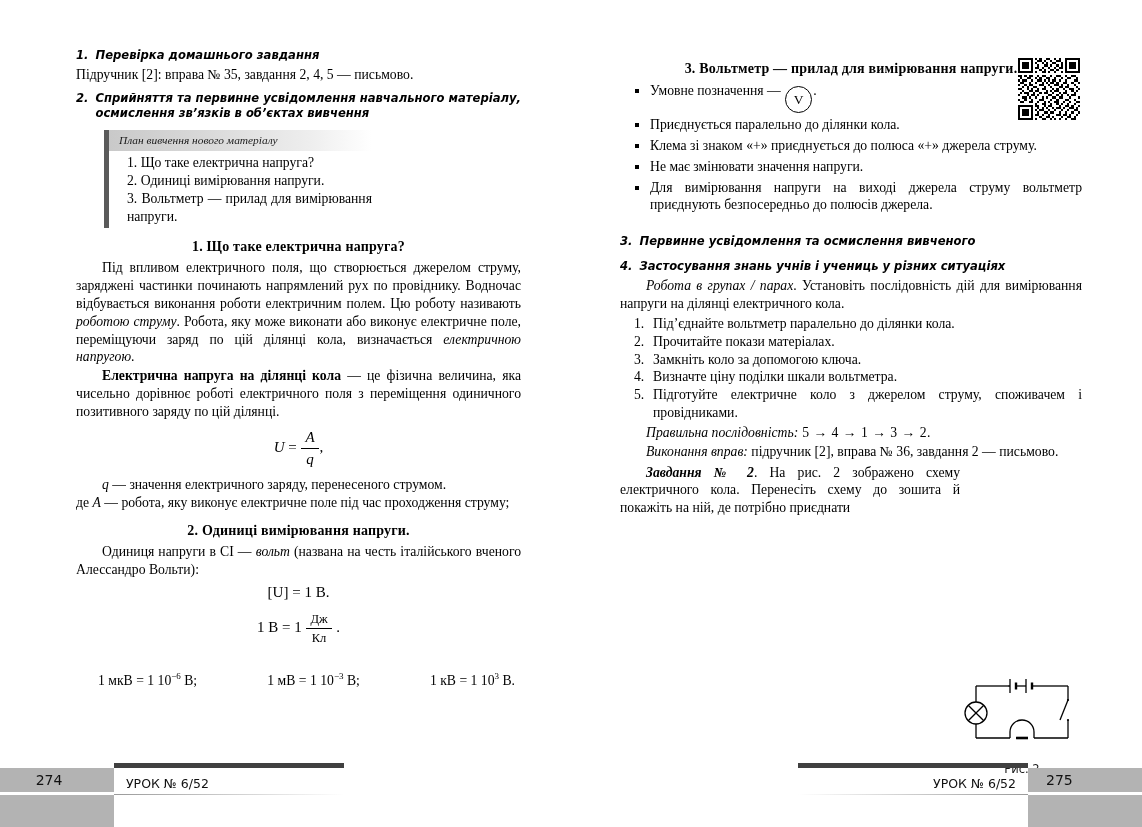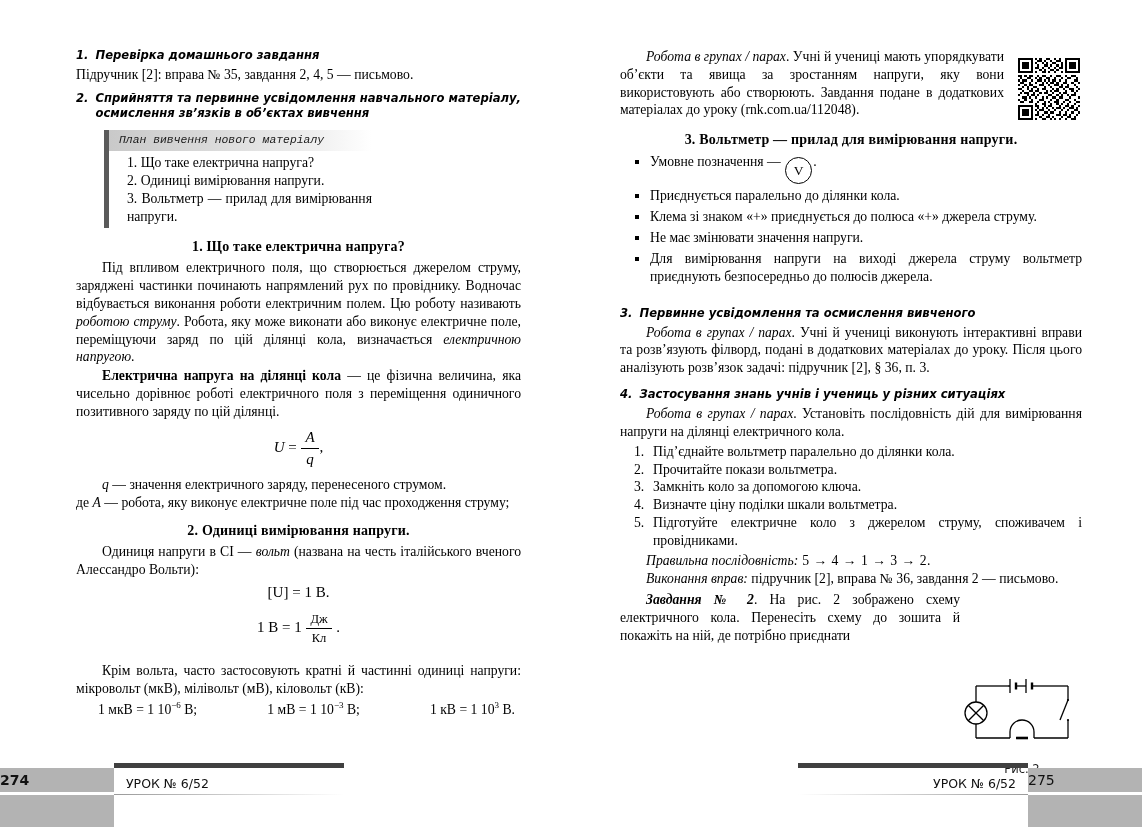--- a/index.html
+++ b/index.html
@@ -58,21 +58,21 @@
   
   .planbox {
     margin: 9px 0 9px 28px;
     width: 268px;
     position: relative;
   }
   .planbox .bar {
     background: linear-gradient(to right, #c9c9c9 0%, #d8d8d8 35%, #efefef 78%, #ffffff 100%);
     border-left: 5px solid #5a5a5a;
     padding: 3px 6px 3px 10px;
-    font-family: Liberation Mono, monospace;
+    font-family: Liberation Serif, serif;
     font-style: italic;
     font-size: 11.4px;
     color: #1a1a1a;
   }
   .planbox .body {
     border-left: 5px solid #5a5a5a;
     padding: 3px 0 2px 18px;
     font-size: 13.7px;
     line-height: 1.32;
   }
@@ -172,22 +172,22 @@
   .pagenum {
     position: absolute;
     top: 768px;
     height: 24px;
     background: #b3b3b3;
     font-family: "DejaVu Sans", "Liberation Sans", sans-serif;
     font-size: 14px;
     color: #111;
     line-height: 24px;
   }
-  .pagenum.left  { left: 0;    width: 114px; text-align: left; padding-right: 16px; font-weight: bold; }
-  .pagenum.right { right: 0;   width: 114px; text-align: left;  }
+  .pagenum.left  { left: 0;    width: 114px; text-align: center; padding-right: 16px; }
+  .pagenum.right { right: 0;   width: 114px; text-align: left;  padding-left: 18px; }
 
   .footbar {
     position: absolute;
     top: 795px;
     height: 32px;
     background: #b3b3b3;
   }
   .footbar.left  { left: 0;  width: 114px; }
   .footbar.right { right: 0; width: 114px; }
 
@@ -261,70 +261,67 @@
 
     <p class="para noind"><span>де </span><span class="ital">A</span><span> — робота, яку виконує електричне поле під час проходження струму;</span></p>
 
     <div class="sechead">2. Одиниці вимірювання напруги.</div>
 
     <p class="para"><span>Одиниця напруги в СІ — </span><span class="it">вольт</span><span> (названа на честь італійського вченого Алессандро Вольти):</span></p>
 
     <div class="formula" style="margin:4px 0 3px 0;">[U] = 1  В.</div>
 
 
-    <div class="formula" style="margin:8px 0 16px 0;">
+    <div class="formula" style="margin:8px 0 25px 0;">
       <span>1 В = 1</span>
       <span class="frac up">
         <span class="n">Дж</span>
         <span class="d">Кл</span>
       </span>
       <span>.</span>
     </div>
 
-    <p class="para">Крім вольта, часто застосовують кратні й частинні одиниці напруги: мікровольт (мкВ), мілівольт (мВ), кіловольт (кВ):</p>
 
     <div style="display:flex; justify-content:space-between; padding:0 6px 0 22px; margin-top:2px;">
       <span><span>1 мкВ = 1 10</span><sup style="font-size:9px;">−6</sup><span> В;</span></span>
       <span><span>1 мВ = 1 10</span><sup style="font-size:9px;">−3</sup><span> В;</span></span>
       <span><span>1 кВ = 1 10</span><sup style="font-size:9px;">3</sup><span> В.</span></span>
     </div>
   </div>
 
   <div class="col col-right">
 
-    <p class="para" style="padding-right:78px;"><span class="it">Робота в групах / парах</span><span>. Учні й учениці мають упорядкувати об’єкти та явища за зростанням напруги, яку вони використовують або створюють. Завдання подане в додаткових матеріалах до уроку (rnk.com.ua/112048).</span></p>
 
     <div class="sechead" style="margin-top:12px;">3. Вольтметр — прилад для вимірювання напруги.</div>
 
     <ul class="bul">
       <li><span>Умовне позначення — </span><span class="vsym">V</span><span>.</span></li>
       <li>Приєднується паралельно до ділянки кола.</li>
       <li>Клема зі знаком «+» приєднується до полюса «+» джерела струму.</li>
       <li>Не має змінювати значення напруги.</li>
       <li>Для вимірювання напруги на виході джерела струму вольтметр приєднують безпосередньо до полюсів джерела.</li>
     </ul>
 
 
     <div class="stage" style="margin-top:10px;">
       <span class="num">3.</span>
       <span class="txt">Первинне усвідомлення та осмислення вивченого</span>
     </div>
 
-    <p class="para"><span class="it">Робота в групах / парах</span><span>. Учні й учениці виконують інтерактивні вправи та розв’язують філворд, подані в додаткових матеріалах до уроку. Після цього аналізують розв’язок задачі: підручник [2], § 36, п. 3.</span></p>
 
     <div class="stage" style="margin-top:10px;">
       <span class="num">4.</span>
       <span class="txt">Застосування знань учнів і учениць у різних ситуаціях</span>
     </div>
 
     <p class="para"><span class="it">Робота в групах / парах</span><span>. Установіть послідовність дій для вимірювання напруги на ділянці електричного кола.</span></p>
 
     <ol class="num">
       <li>Під’єднайте вольтметр паралельно до ділянки кола.</li>
-      <li>Прочитайте покази вольтметра.</li>
+      <li>Прочитайте покази матеріалах.</li>
       <li>Замкніть коло за допомогою ключа.</li>
       <li>Визначте ціну поділки шкали вольтметра.</li>
       <li>Підготуйте електричне коло з джерелом струму, споживачем і провідниками.</li>
     </ol>
 
     <p class="para"><span class="it">Правильна послідовність:</span><span class="arrowseq"> 5 → 4 → 1 → 3 → 2.</span></p>
 
     <p class="para"><span class="it">Виконання вправ:</span><span> підручник [2], вправа № 36, завдання 2 — письмово.</span></p>
 
     <p class="para" style="padding-right:122px; margin-top:3px;"><span class="it bd">Завдання № 2</span><span>. На рис. 2 зображено схему електричного кола. Перенесіть схему до зошита й покажіть на ній, де потрібно приєднати</span></p>

